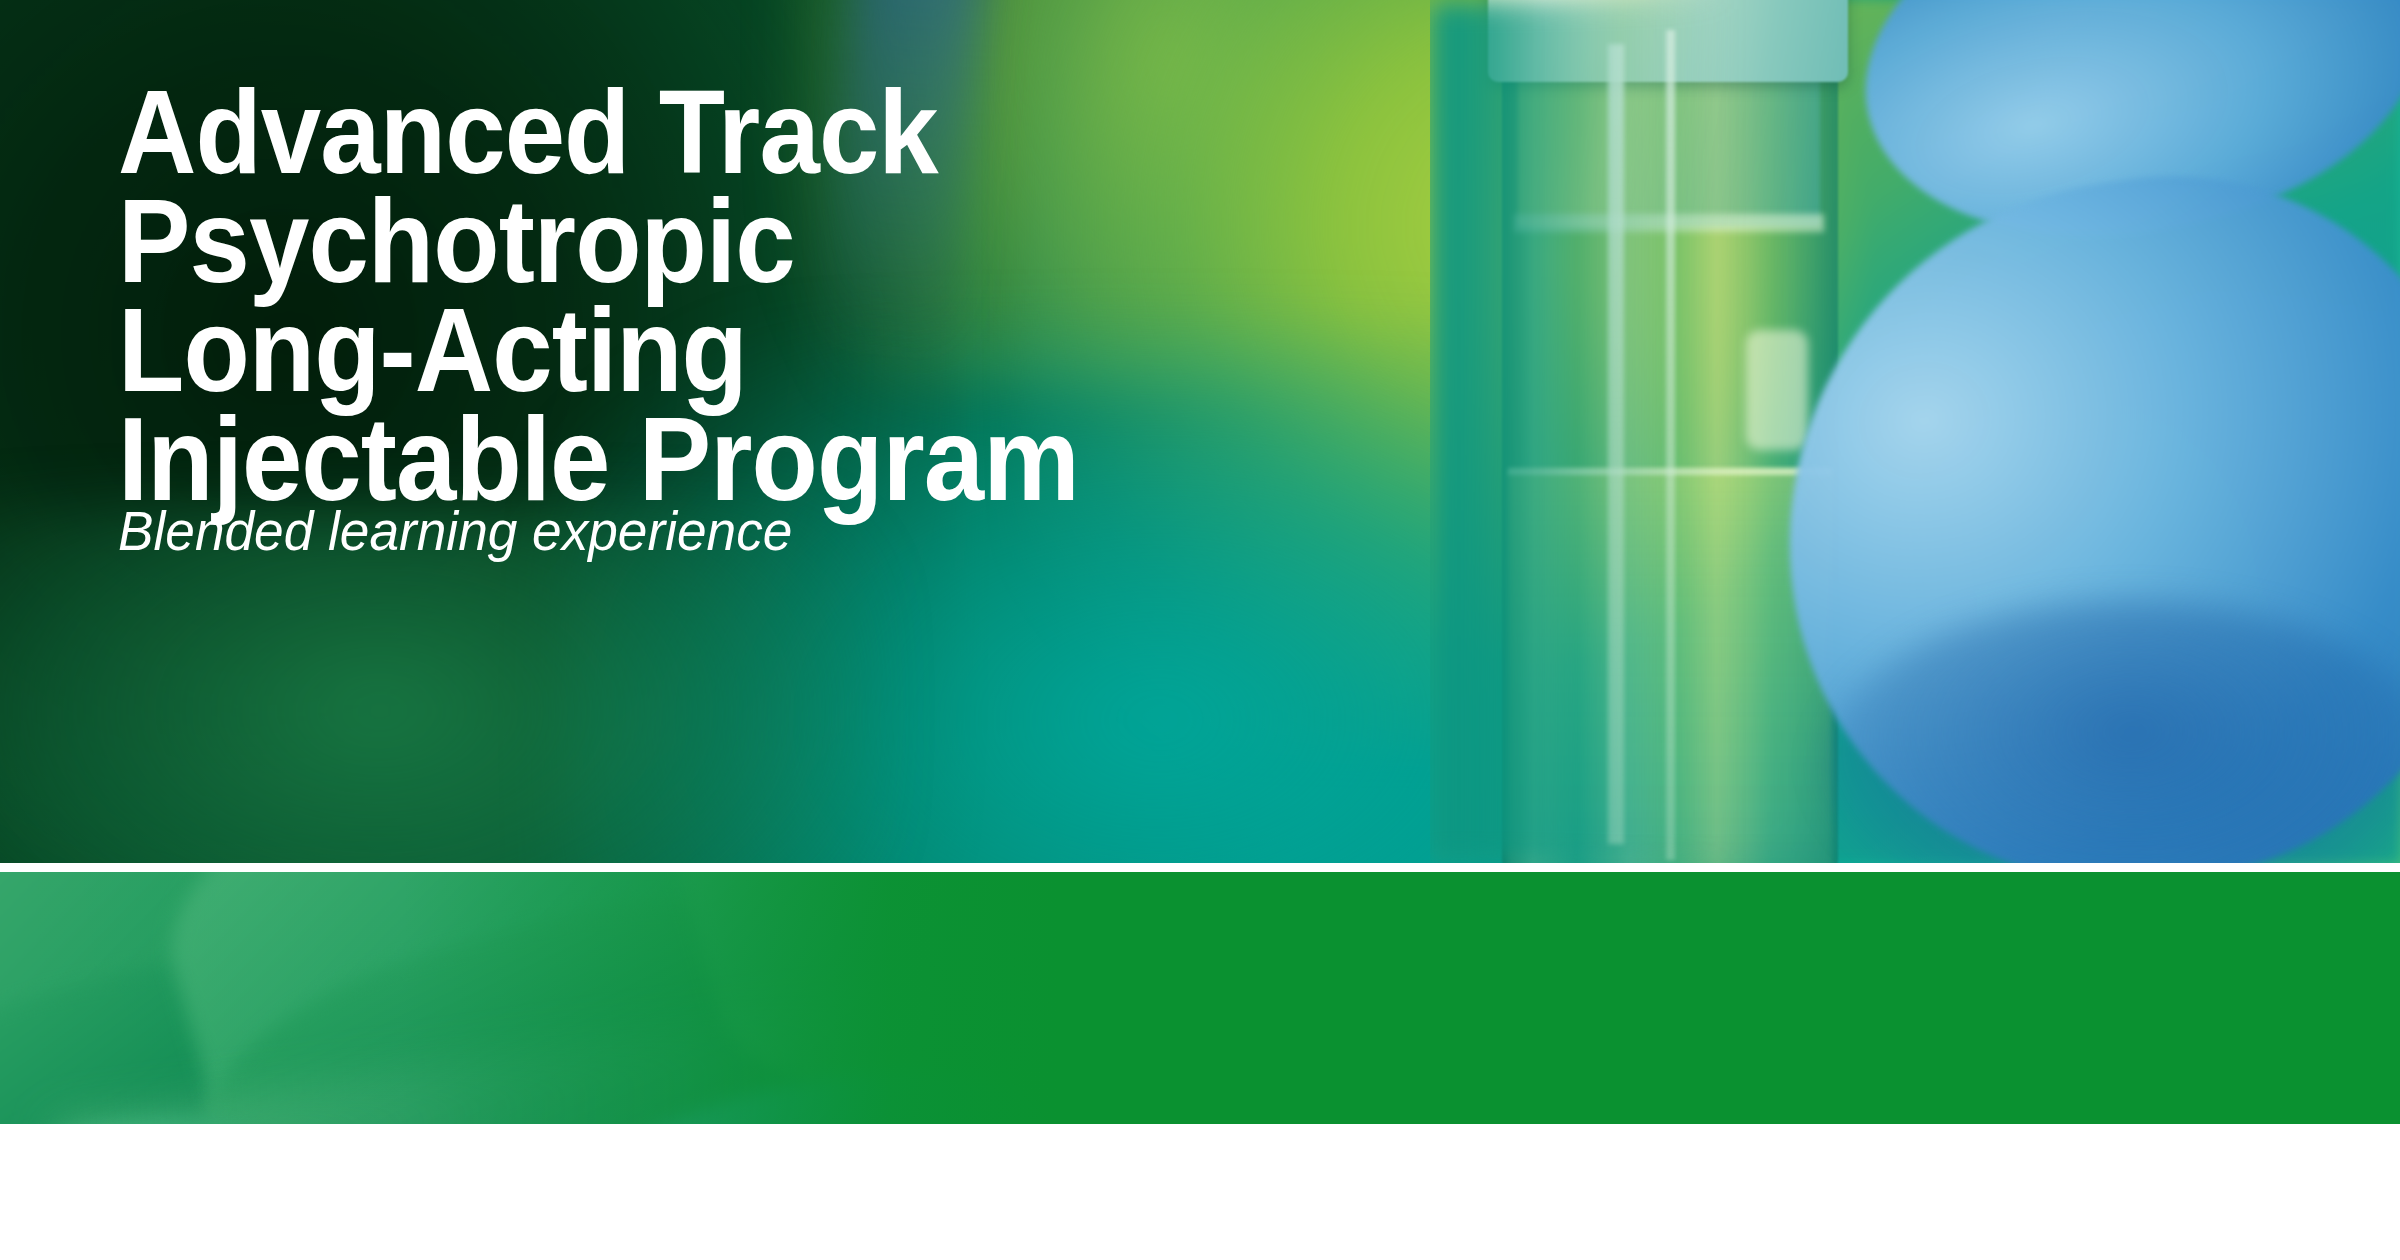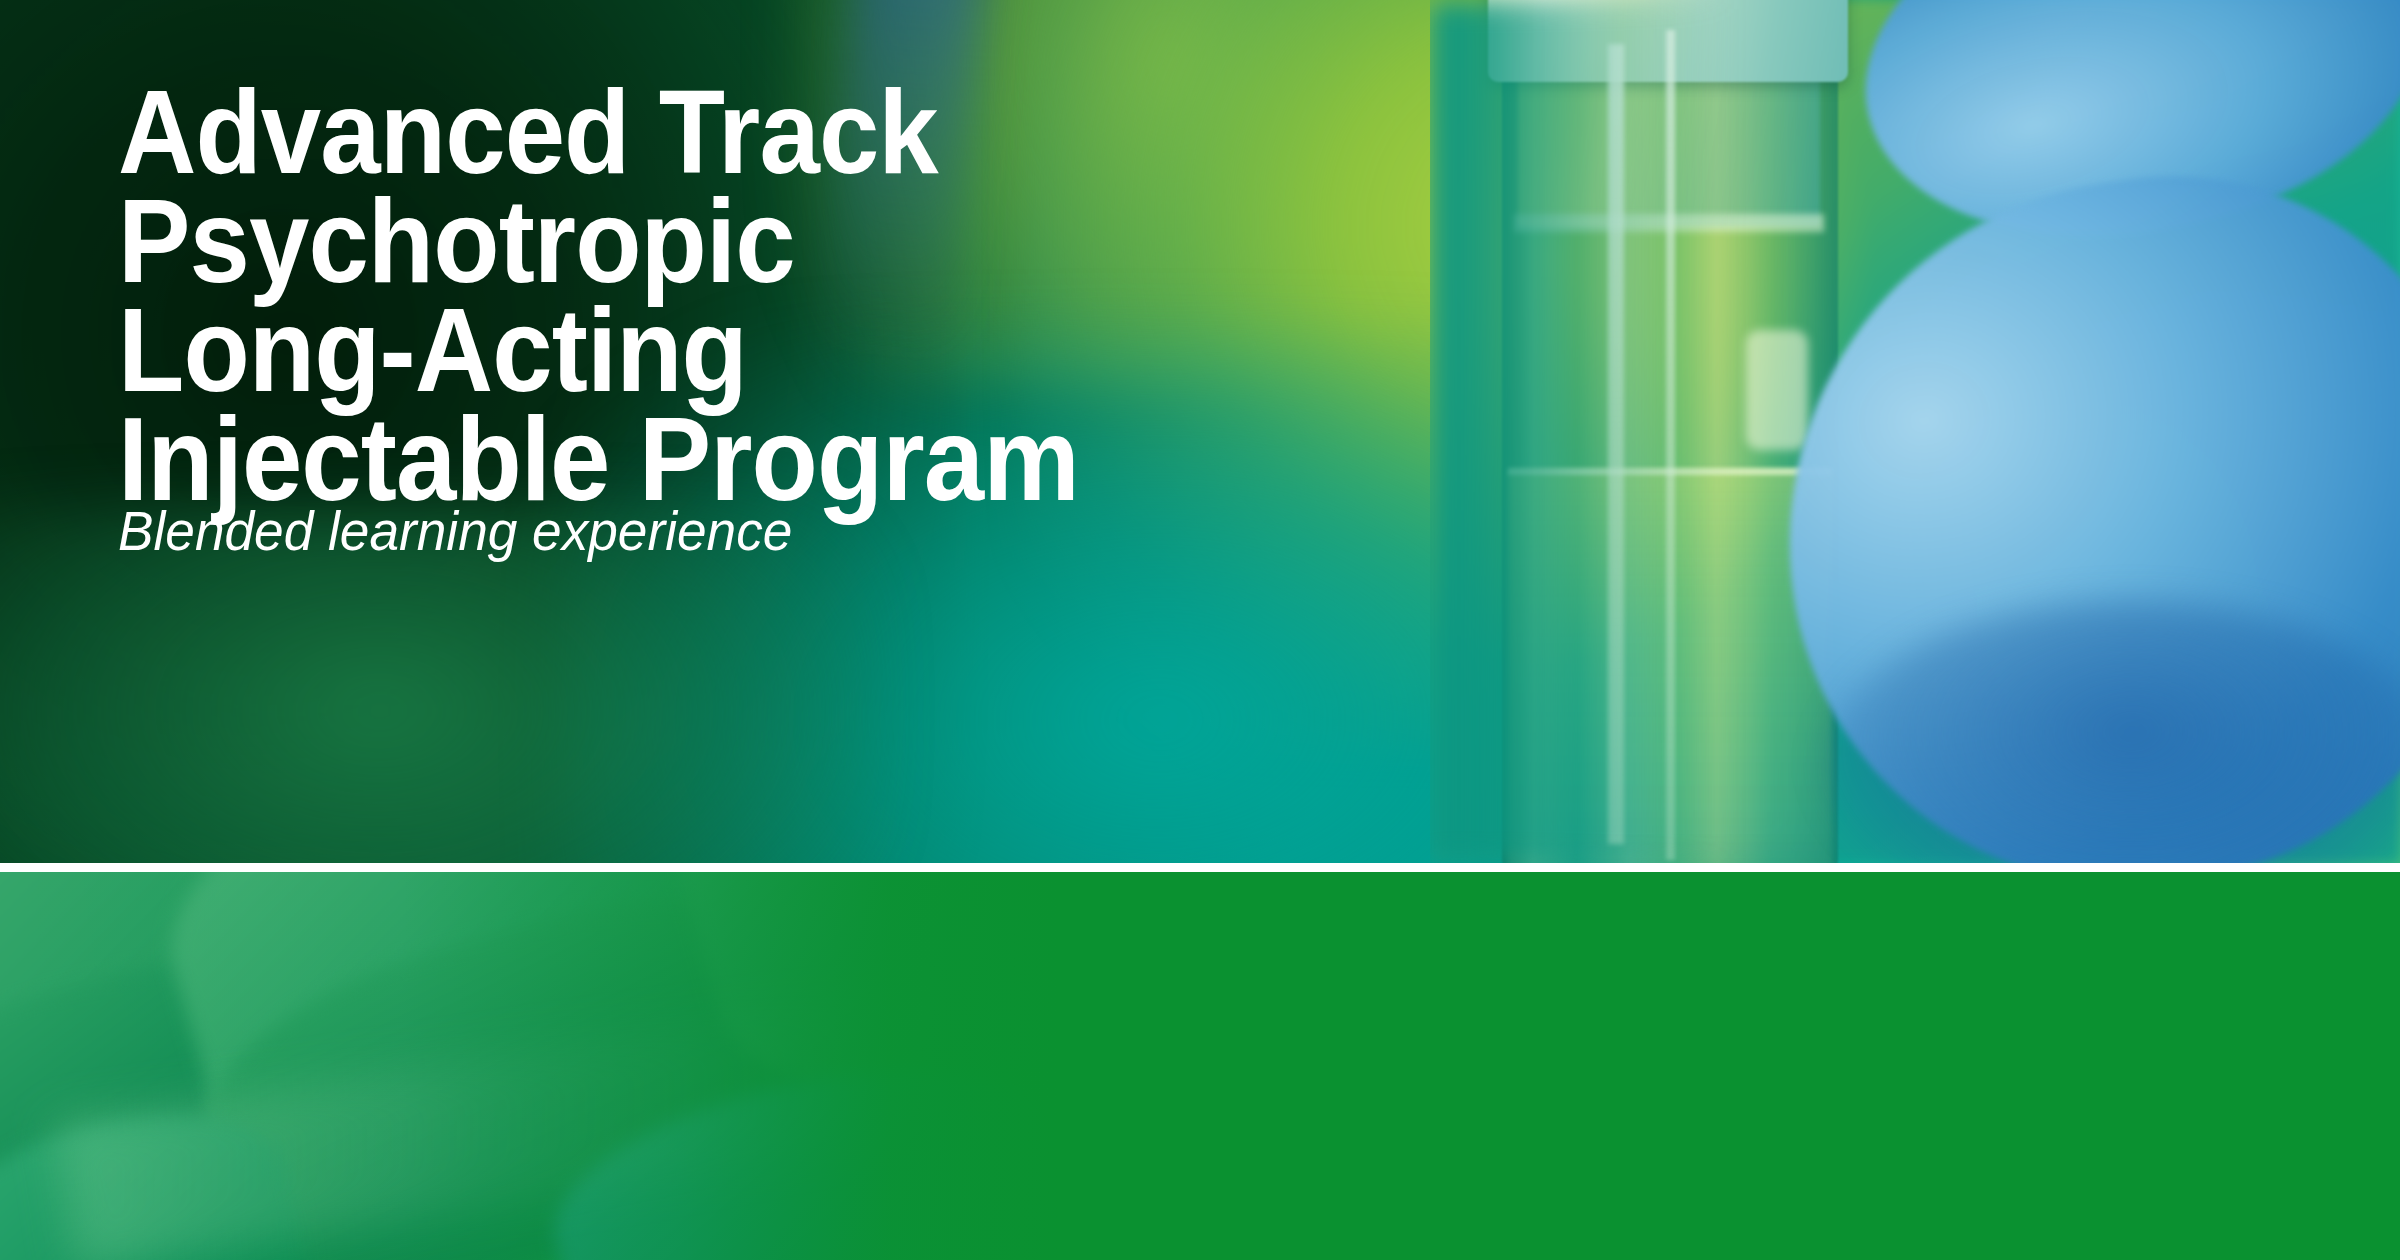--- a/index.html
+++ b/index.html
@@ -6,21 +6,21 @@
 
   html, body {
     width:2400px; height:1260px;
     background:#ffffff;
     font-family:"Liberation Sans", sans-serif;
     overflow:hidden;
   }
 
   #banner {
     position:relative;
-    width:2400px; height:1260px;
+    width:2400px; height:1124px;
     overflow:hidden;
     background:#0369a1;
   }
 
   
   #hero {
     position:absolute;
     left:0; top:0;
     width:2400px; height:863px;
     overflow:hidden;

